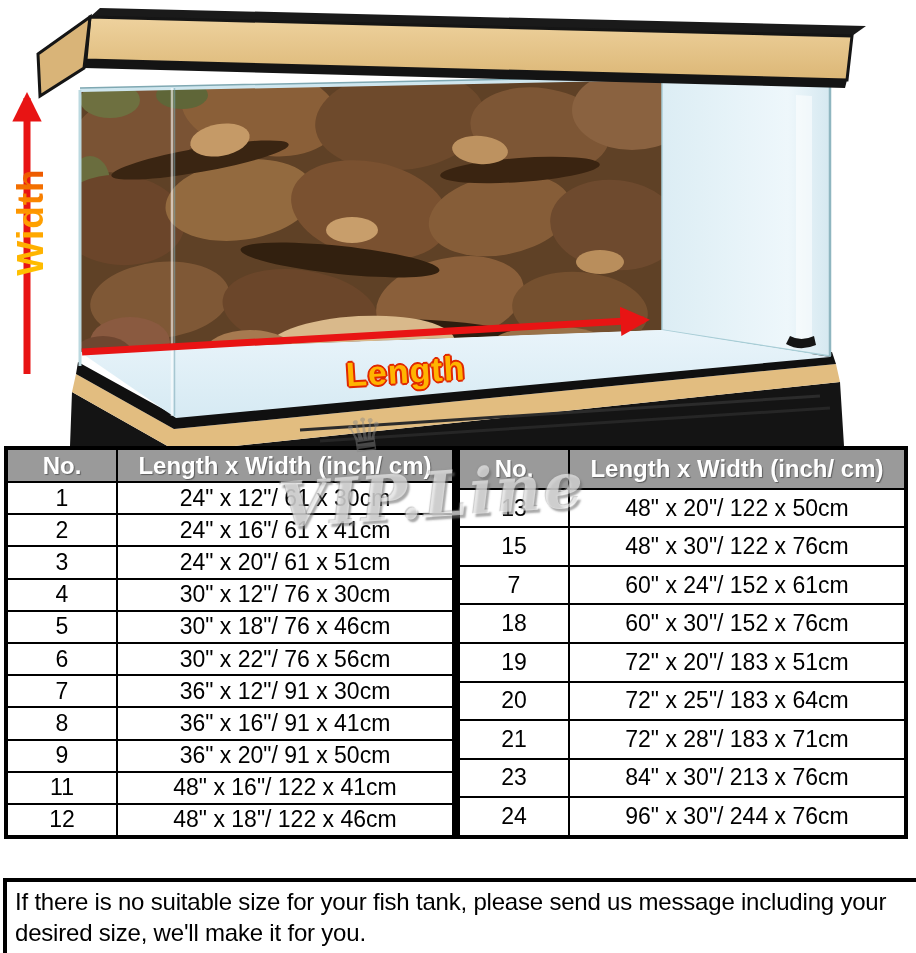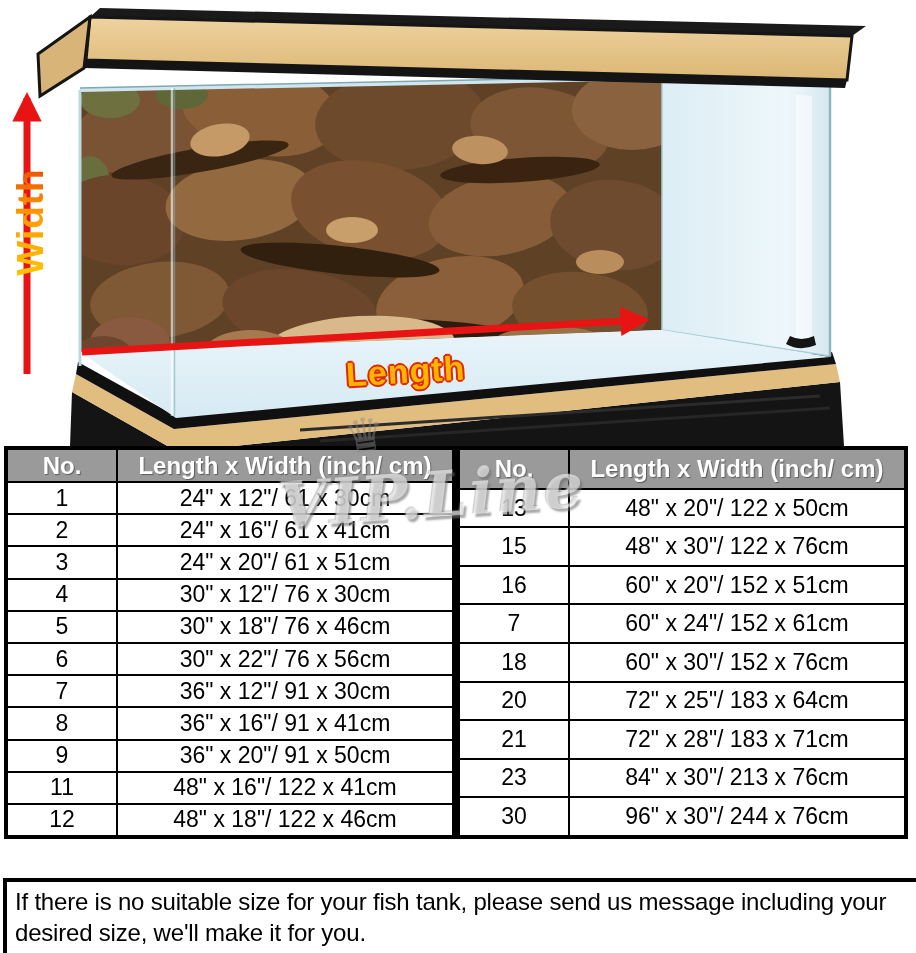--- a/index.html
+++ b/index.html
@@ -228,45 +228,45 @@
     </tr>
     <tr>
           <td>13</td>
           <td>48" x 20"/ 122 x 50cm</td>
         </tr>
     <tr>
           <td>15</td>
           <td>48" x 30"/ 122 x 76cm</td>
         </tr>
     <tr>
-          <td>16</td>
-          <td>60" x 20"/ 152 x 51cm</td>
-        </tr>
-    <tr>
           <td>7</td>
           <td>60" x 24"/ 152 x 61cm</td>
         </tr>
     <tr>
           <td>18</td>
           <td>60" x 30"/ 152 x 76cm</td>
         </tr>
     <tr>
+          <td>19</td>
+          <td>72" x 20"/ 183 x 51cm</td>
+        </tr>
+    <tr>
           <td>20</td>
           <td>72" x 25"/ 183 x 64cm</td>
         </tr>
     <tr>
           <td>21</td>
           <td>72" x 28"/ 183 x 71cm</td>
         </tr>
     <tr>
           <td>23</td>
           <td>84" x 30"/ 213 x 76cm</td>
         </tr>
     <tr>
-          <td>30</td>
+          <td>24</td>
           <td>96" x 30"/ 244 x 76cm</td>
         </tr>
   </tbody>
     </table>
 
 </div>
 
 <div id="note">If there is no suitable size for your fish tank, please send us message including your desired size, we'll make it for you.</div>
 
 </body></html>

